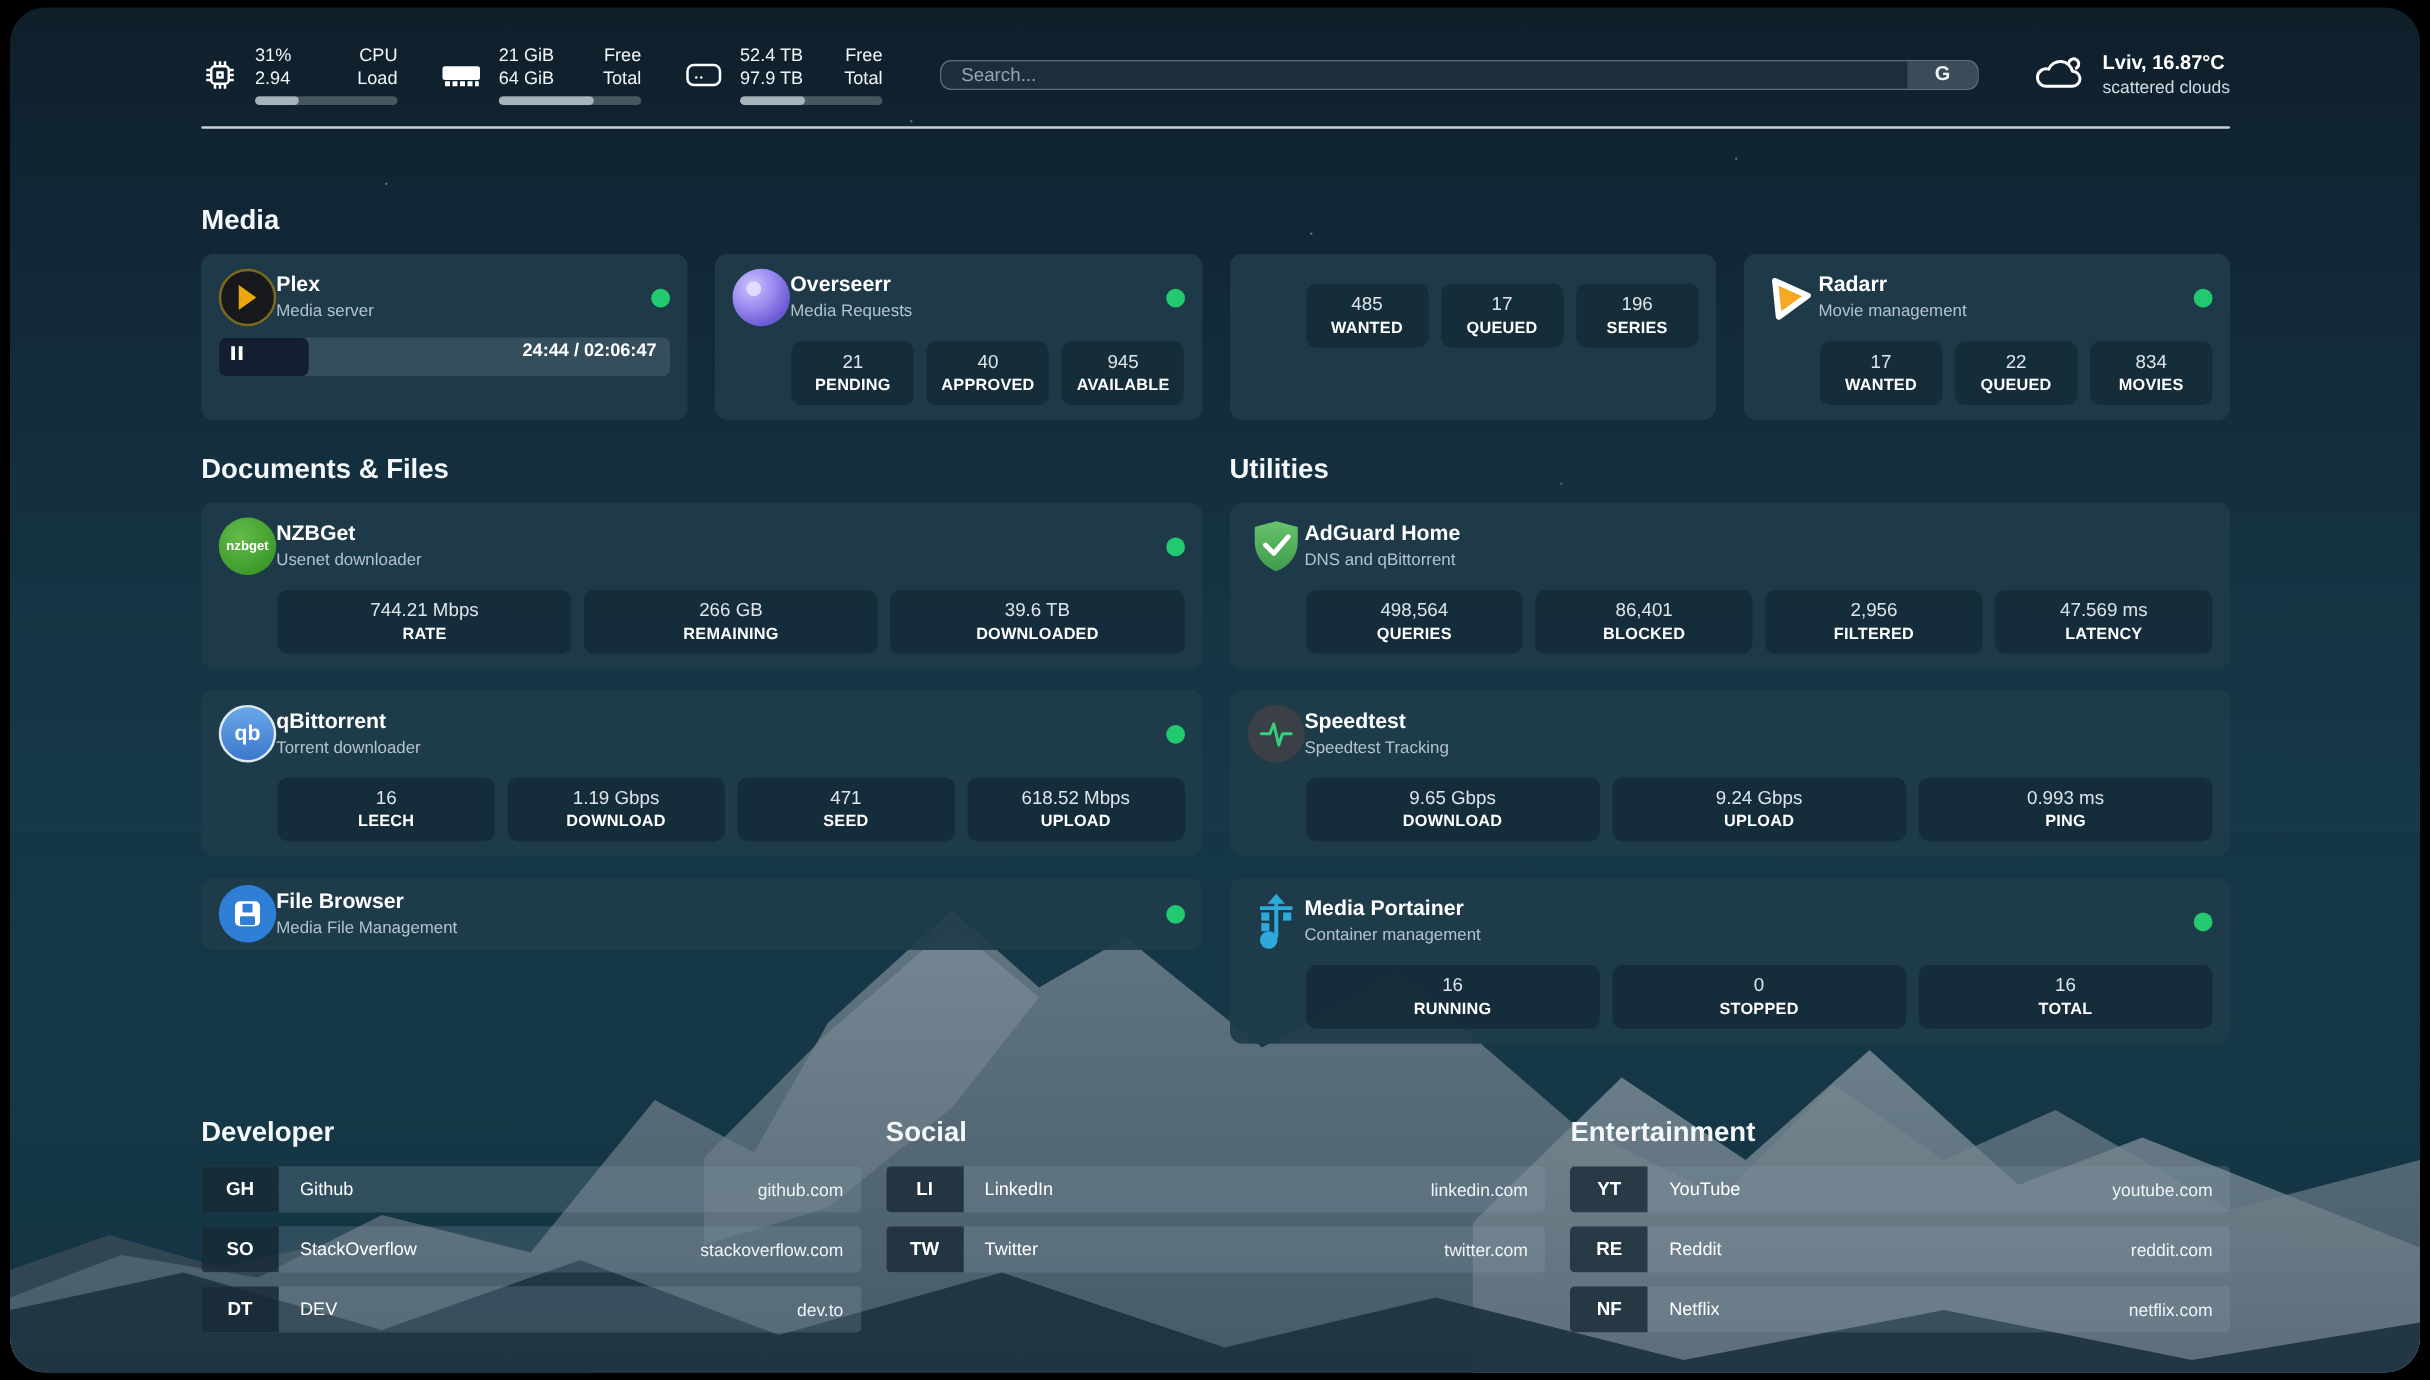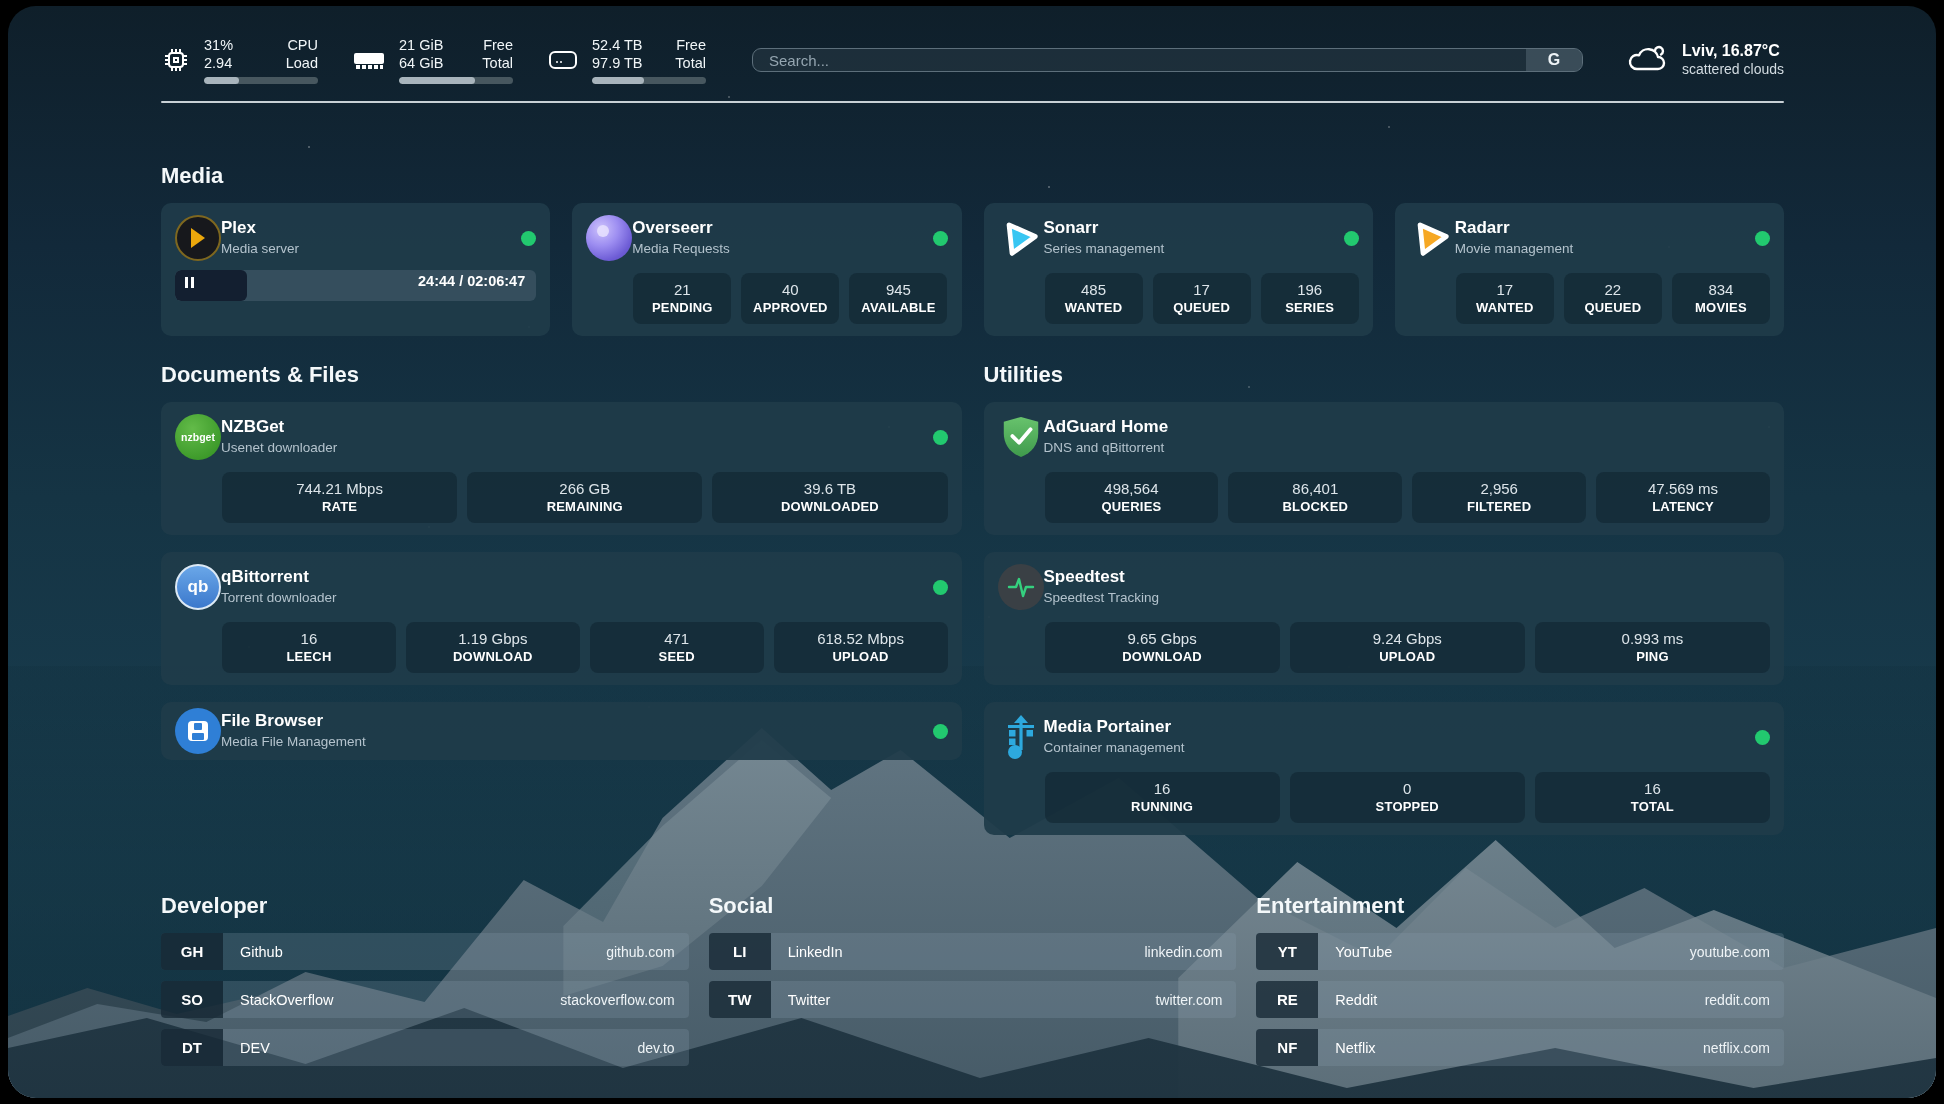--- a/index.html
+++ b/index.html
@@ -253,32 +253,20 @@
                 <div class="stat-label">APPROVED</div>
             </div>
             <div class="stat-tile">
               <div class="stat-value">945</div>
                 <div class="stat-label">AVAILABLE</div>
             </div>
           </div>
         </div>
 
         <div class="app-card">
-          <div class="app-head">
-            <span class="app-icon icon-plain">
-              <svg width="44" height="44" viewBox="0 0 46 46">
-                <polygon points="12,8 38,23 12,38" fill="#38c6f2" stroke="#fff" stroke-width="5" stroke-linejoin="round" transform="rotate(-6 23 23)"></polygon>
-              </svg>
-            </span>
-            <div class="app-titles">
-              <div class="app-name">Sonarr</div>
-              <div class="app-desc">Series management</div>
-            </div>
-            <span class="status-dot"></span>
-          </div>
           <div class="stat-row">
             <div class="stat-tile">
               <div class="stat-value">485</div>
                 <div class="stat-label">WANTED</div>
             </div>
             <div class="stat-tile">
               <div class="stat-value">17</div>
                 <div class="stat-label">QUEUED</div>
             </div>
             <div class="stat-tile">

